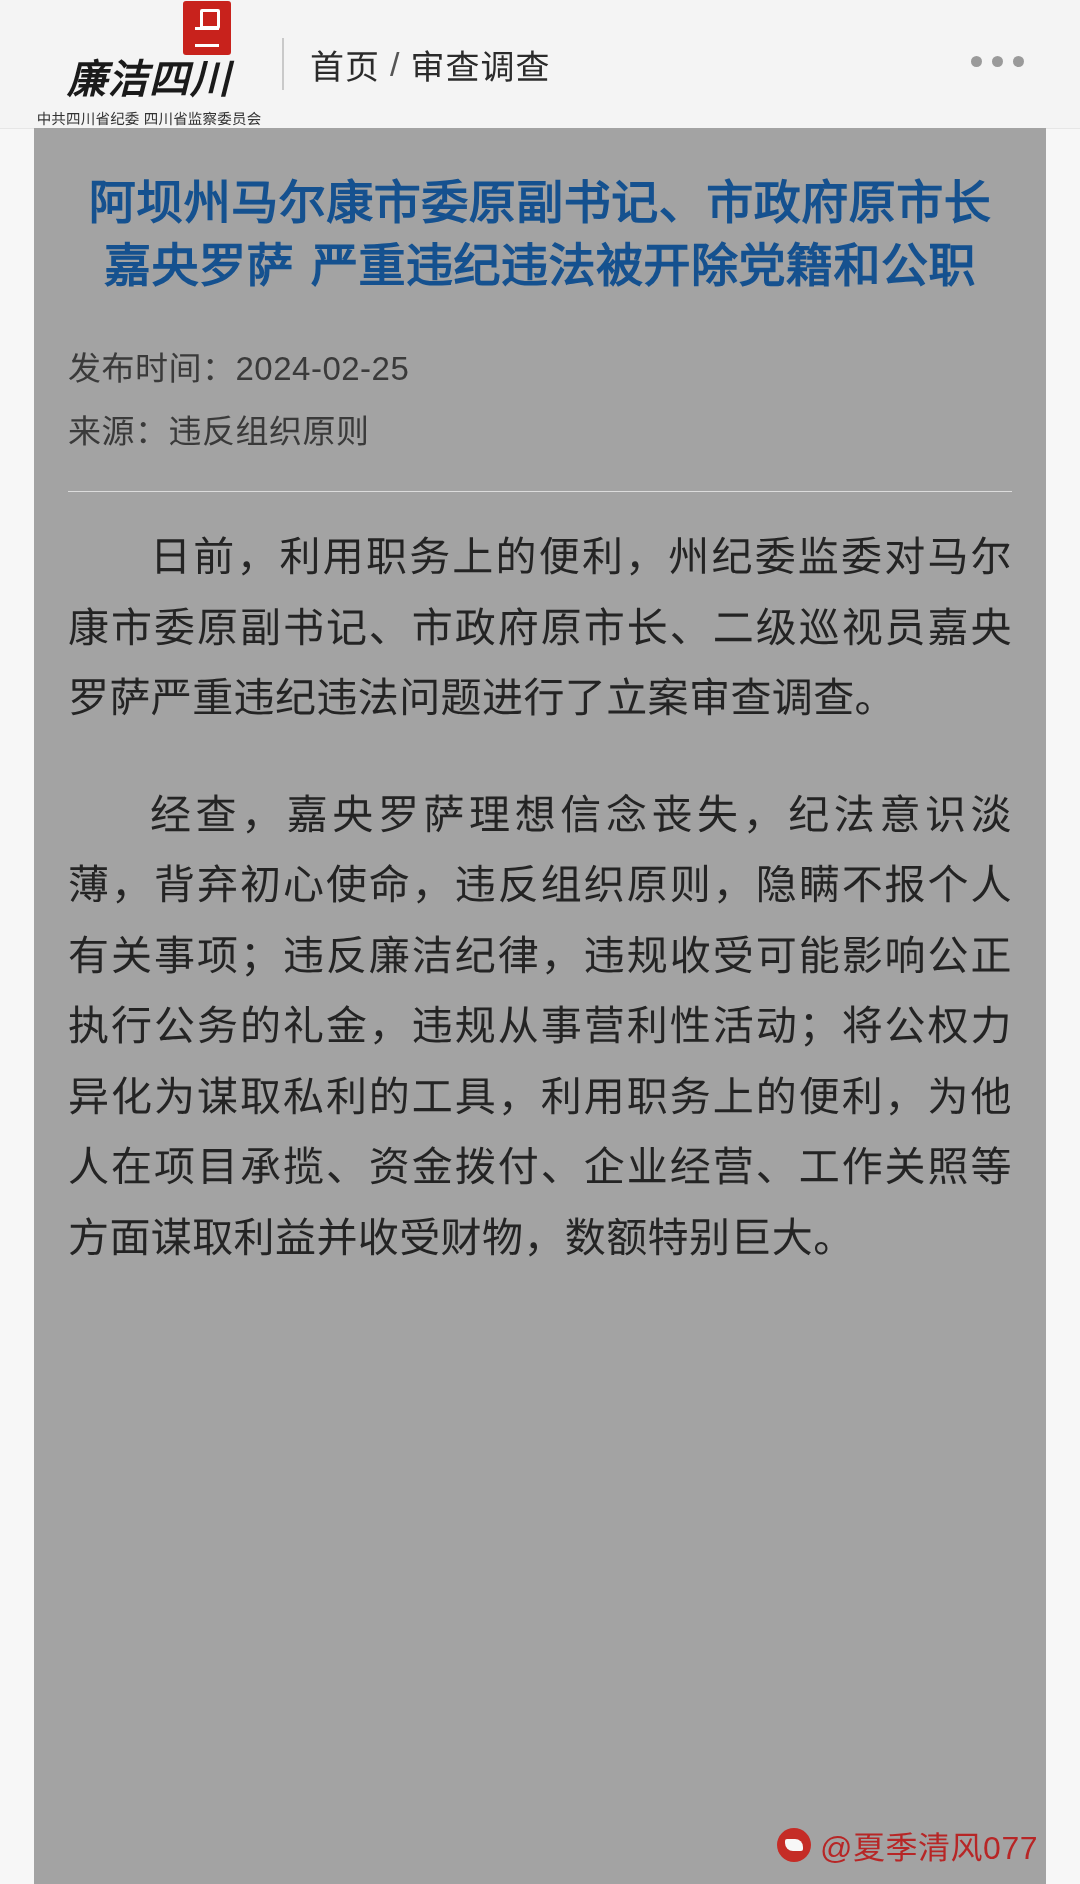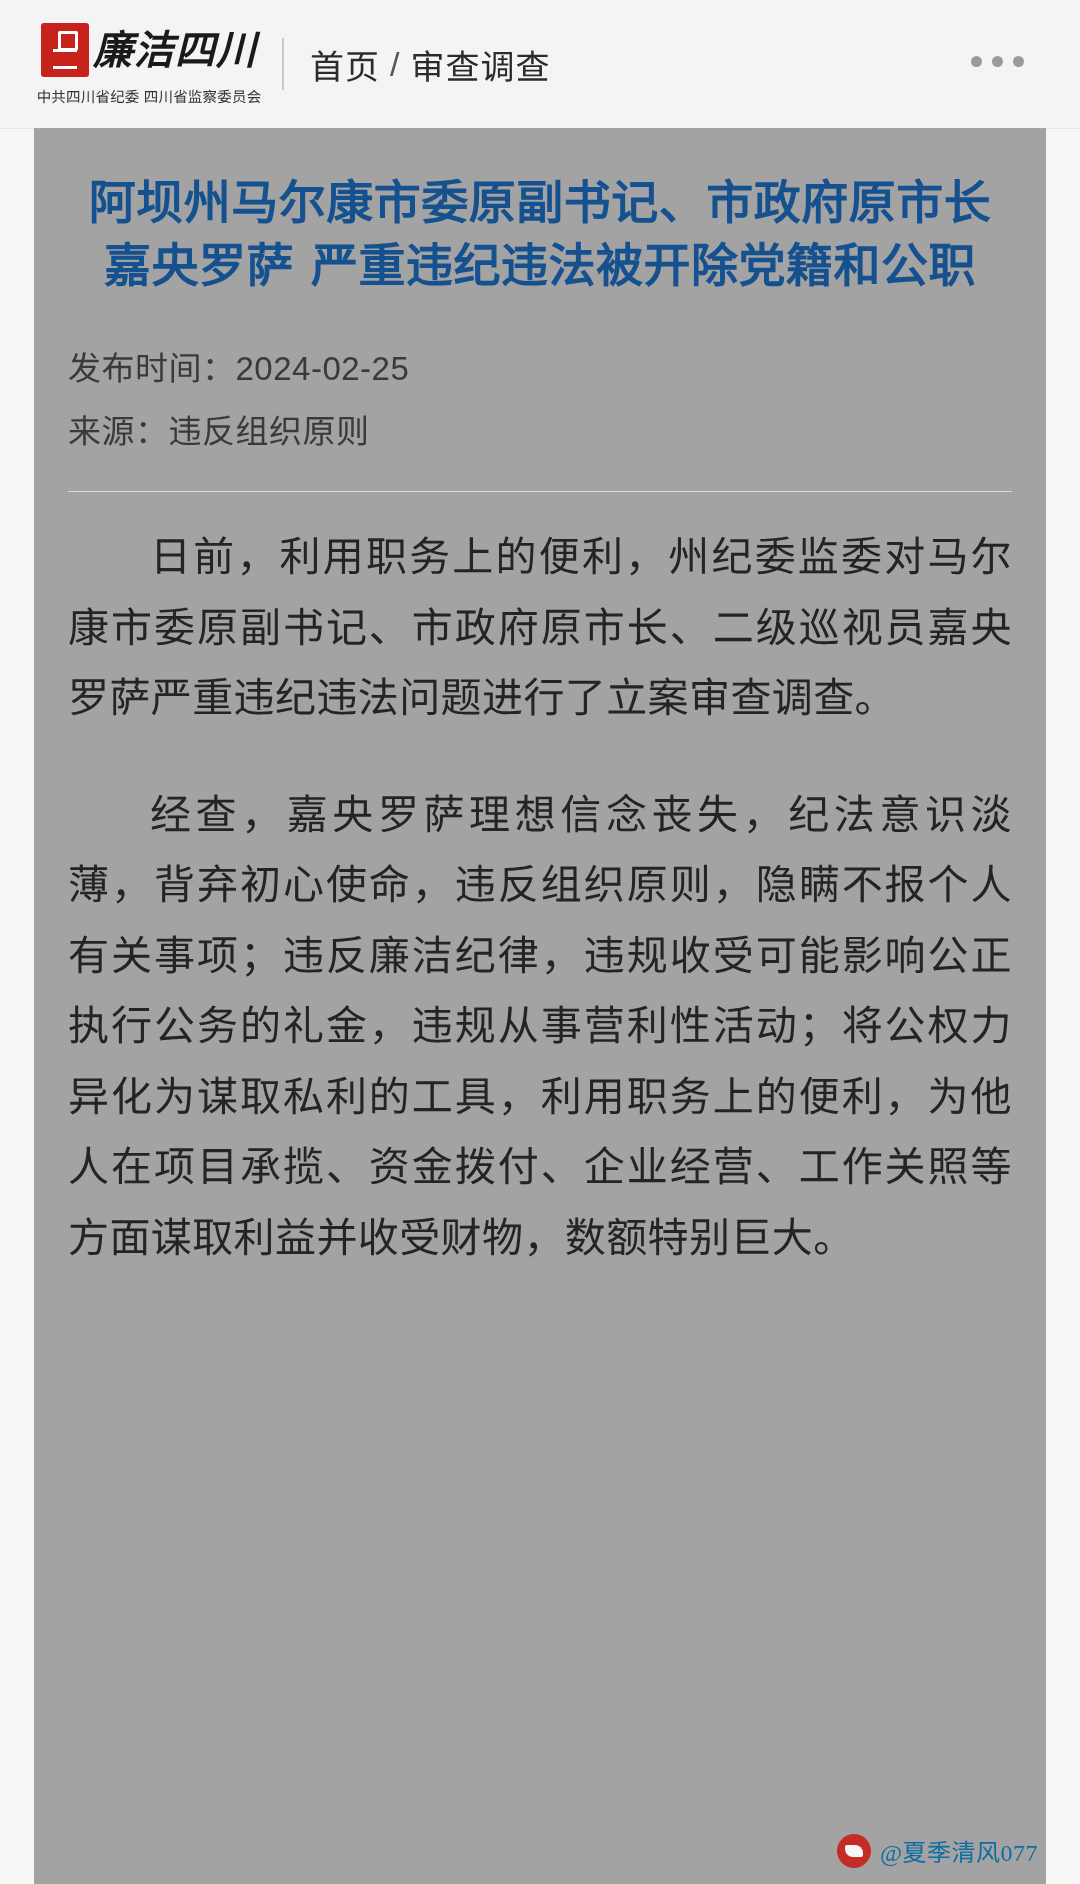--- a/index.html
+++ b/index.html
@@ -45,22 +45,23 @@
   }
   .brand {
     margin-left: 38px;
     width: 222px;
     display: flex;
     flex-direction: column;
     align-items: center;
   }
   .brand-row {
     display: flex;
-    align-items: center;
+    align-items: flex-end;
     gap: 4px;
+    flex-direction: column;
   }
   .brand-seal {
     width: 48px;
     height: 54px;
     background: #c8221c;
     border-radius: 3px;
     position: relative;
     flex: 0 0 auto;
   }
   .brand-seal::before {
@@ -205,25 +206,24 @@
     content: "";
     position: absolute;
     left: 8px;
     top: 11px;
     width: 18px;
     height: 12px;
     background: #ffffff;
     border-radius: 2px 8px 2px 8px;
   }
   .wm-text {
-    font-size: 24px;
-    color: #0369a1;
+    font-size: 32px;
+    color: #b91c1c;
     letter-spacing: 0.5px;
     white-space: nowrap;
-    font-family: Liberation Serif, serif;
   }
 </style>
 </head>
 <body>
 
 <div class="page">
 
   <div class="gutter-left"></div>
   <div class="gutter-right"></div>
 

